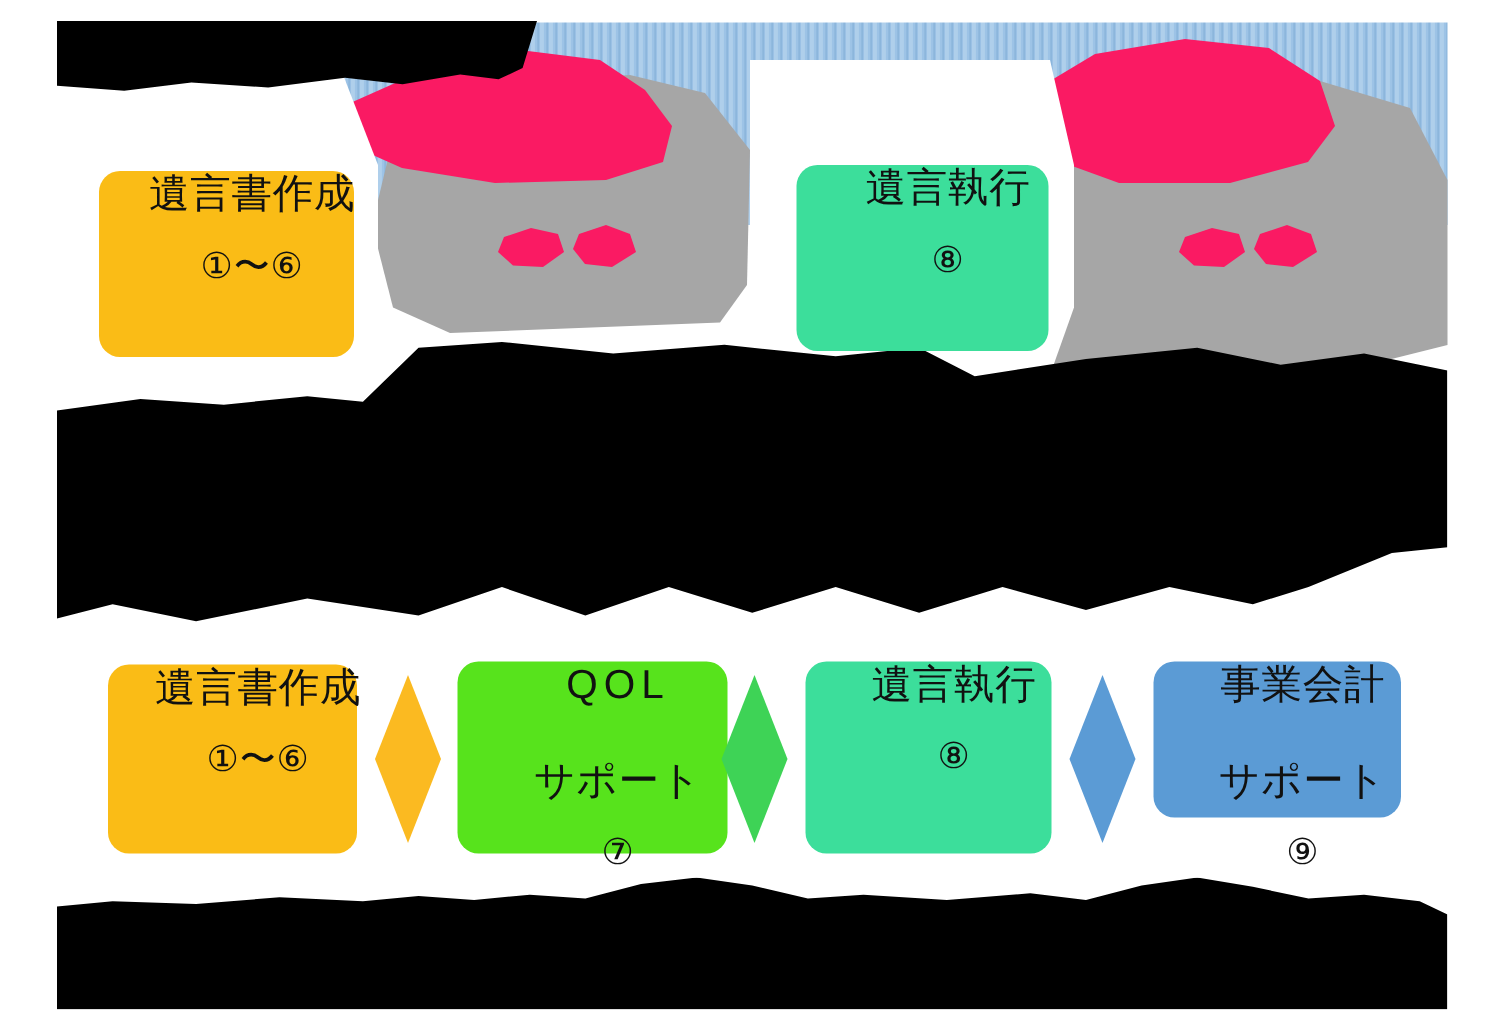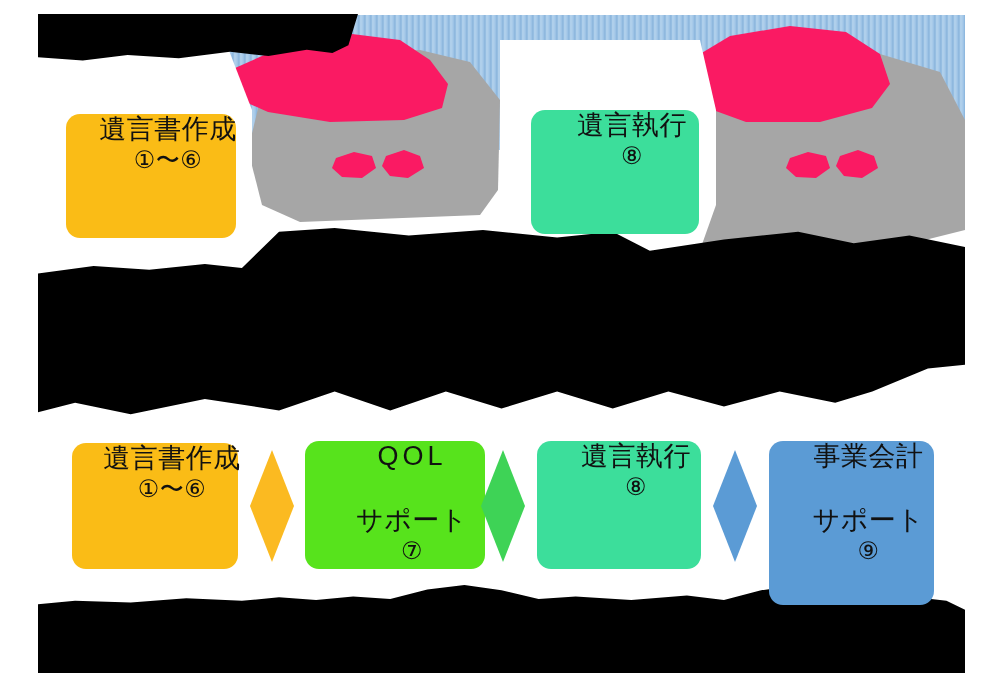--- a/index.html
+++ b/index.html
@@ -42,21 +42,21 @@
     justify-content: flex-start;
     color: #111111;
     text-align: center;
     line-height: 1.18;
     letter-spacing: 0.5px;
     z-index: 40;
     padding-left: 34px;
   }
   .card .l1 { font-size: 27px; white-space: nowrap; }
   .card .l2 { font-size: 27px; white-space: nowrap; margin-top: 32px; }
-  .card .num { font-size: 24px; margin-top: 0; white-space: nowrap; }
+  .card .num { font-size: 24px; margin-top: 18px; white-space: nowrap; }
 
   
   .diamond {
     position: absolute;
     z-index: 40;
   }
   .diamond svg { display: block; }
 </style>
 </head>
 <body>
@@ -172,19 +172,19 @@
     <span class="l1">遺言執行</span>
     <span class="num">⑧</span>
   </div>
 
   <div class="diamond" style="left:711px; top:450px; width:48px; height:112px;">
     <svg width="48" height="112" viewBox="0 0 48 112">
       <path d="M24 0 L46 56 L24 112 L2 56 Z" fill="#5B9BD5"></path>
     </svg>
   </div>
 
-  <div class="card" style="left:769px; top:441px; width:165px; height:164px; background:#5B9BD5;">
+  <div class="card" style="left:769px; top:441px; width:165px; height:104px; background:#5B9BD5;">
     <span class="l1">事業会計</span>
     <span class="l2">サポート</span>
     <span class="num">⑨</span>
   </div>
 
 </div>
 
 </body></html>

